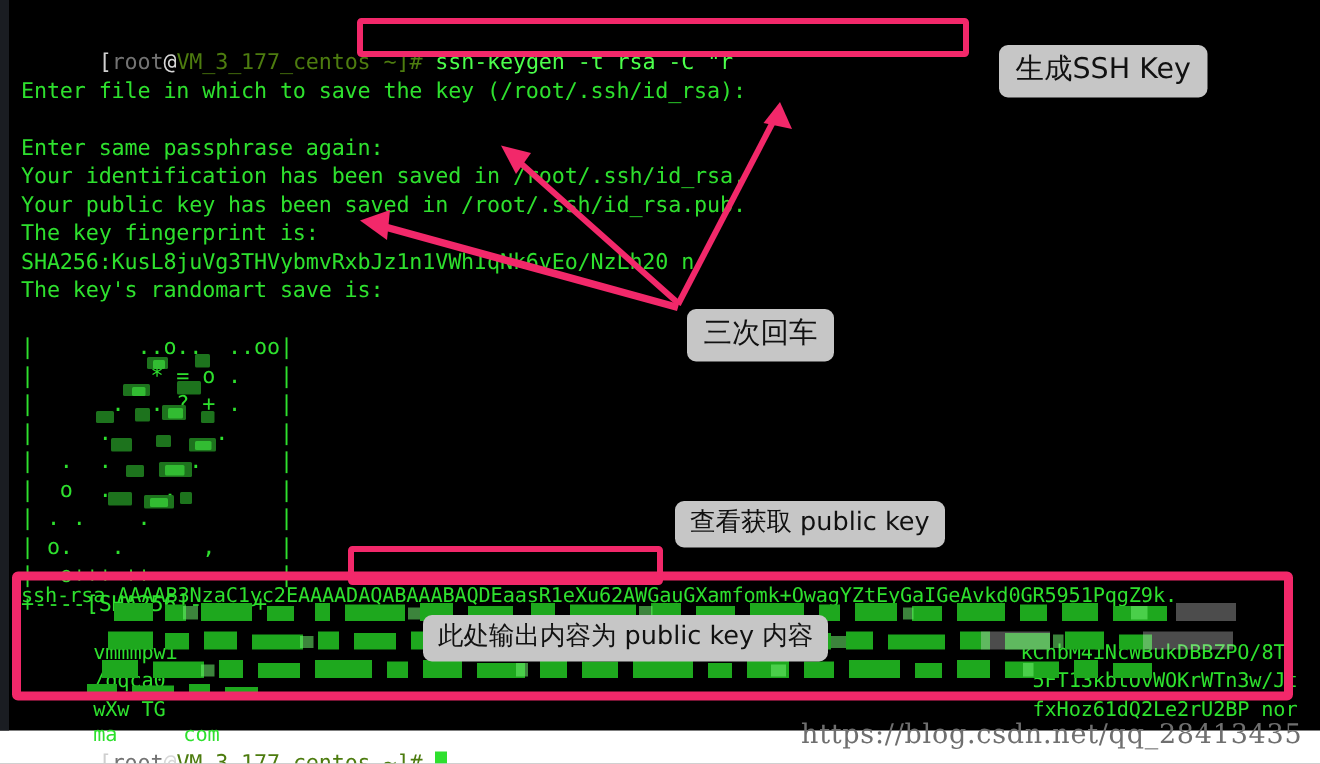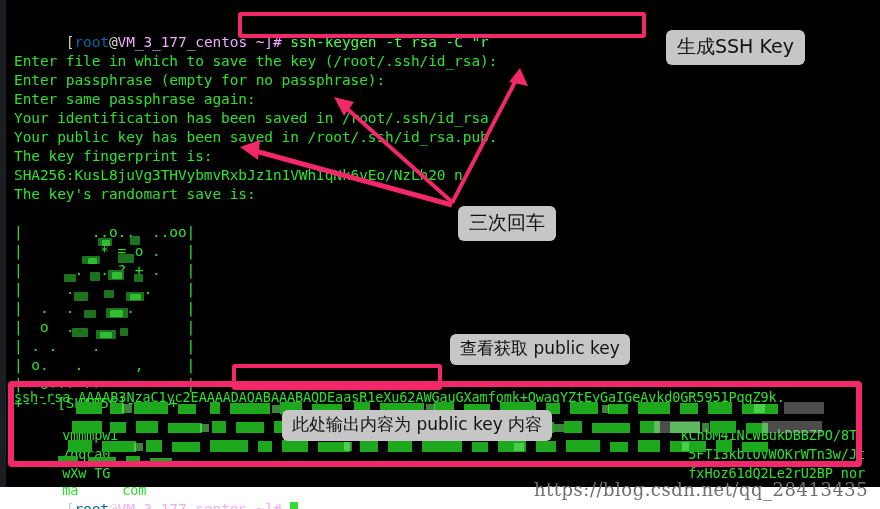--- a/index.html
+++ b/index.html
@@ -41,23 +41,23 @@
     font-family: "DejaVu Sans Mono", "Liberation Mono", monospace;
     font-size: 14.5px;
     line-height: 19px;
     color: #2ee02e;
     letter-spacing: -0.1px;
   }
   .c-bright  { color: #4cff4c; }
 
   
   .p-brkt { color: #cfcfcf; }
-  .p-root { color: #0369a1; }
+  .p-root { color: #737373; }
   .p-at   { color: #d8d8d8; }
-  .p-host { color: #f0abfc; }
+  .p-host { color: #4d7c0f; }
 
   
   .redact {
     position: absolute;
     display: block;
     pointer-events: none;
   }
 
   
   .pink-box {
@@ -122,21 +122,20 @@
 <div id="screen">
 
   <div class="term">
     <div class="term-gutter"></div>
 
     <div class="tline" style="top:14px;">
       <span class="p-brkt">[</span><span class="p-root">root</span><span class="p-at">@</span><span class="p-host">VM_3_177_centos ~]# </span><span class="c-bright">ssh-keygen -t rsa -C "r</span><span style="display:inline-block;width:212px"></span><span class="c-bright">com"</span>
     </div>
 
     <div class="tline" style="top:52px;">Enter file in which to save the key (/root/.ssh/id_rsa):</div>
-    <div class="tline" style="top:71px;">Enter passphrase (empty for no passphrase):</div>
     <div class="tline" style="top:90px;">Enter same passphrase again:</div>
     <div class="tline" style="top:109px;">Your identification has been saved in /root/.ssh/id_rsa.</div>
     <div class="tline" style="top:128px;">Your public key has been saved in /root/.ssh/id_rsa.pub.</div>
     <div class="tline" style="top:147px;">The key fingerprint is:</div>
     <div class="tline" style="top:166px;">SHA256:KusL8juVg3THVybmvRxbJz1n1VWhIqNk6vEo/NzLh20 n</div>
     <div class="tline" style="top:185px;">The key's randomart save is:</div>
 
     <div class="tline" style="top:223px;">|        ..o..  ..oo|</div>
     <div class="tline" style="top:242px;">|         * = o .   |</div>
     <div class="tline" style="top:261px;">|      .  . ? + .   |</div>

